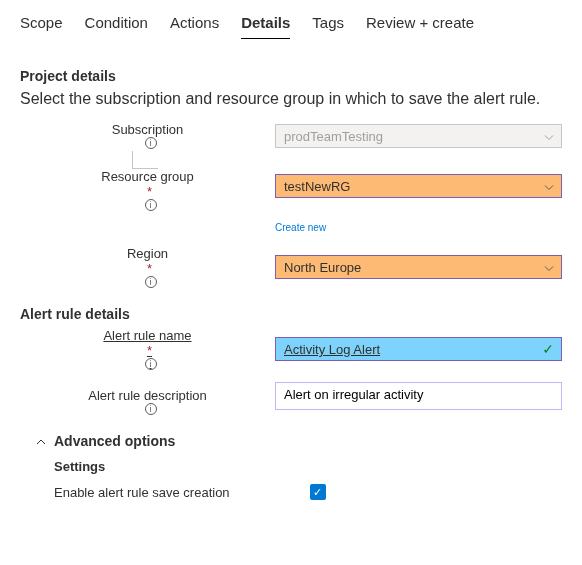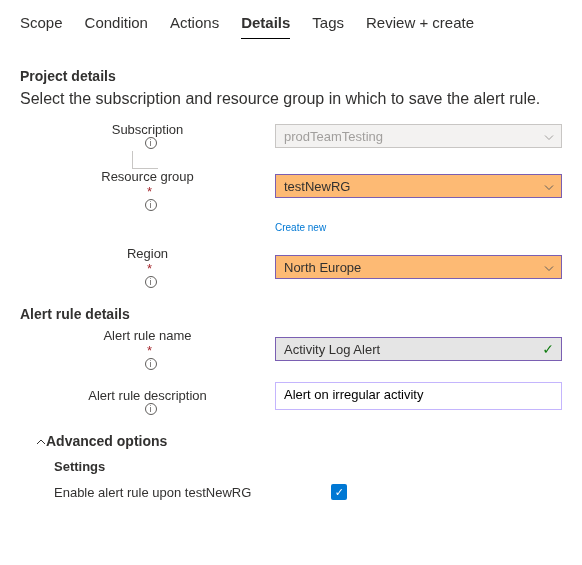--- a/index.html
+++ b/index.html
@@ -72,21 +72,21 @@
     padding: 4px 35px 4px 8px;
     height: 24px;
     line-height: 16px;
   }
   .select.disabled {
     background: #f3f2f1;
     color: #a19f9d;
     border: 1px solid #c8c6c4;
   }
   .select.purple { border: 1px solid #7a5fb2; background: #fdba74; }
-  .text-input.purple { border: 1px solid #7a5fb2; background:#e5e5e5; }
+  .text-input.purple { border: 1px solid #7a5fb2; background:#7dd3fc; }
   .textarea {
     border: 1px solid #c4b5fd;
     height: 28px;
     resize: none;
     padding: 4px 8px;
   }
   .chev {
     position: absolute;
     right: 8px; top: 50%;
     transform: translateY(-50%);
@@ -113,20 +113,21 @@
   .link {
     color: #0078d4;
     font-size: 10px;
     cursor: pointer;
     margin-top: 0;
     display: inline-block;
   }
   .adv-row {
     display: flex;
     align-items: center;
+    gap: 8px;
     padding-left: 16px;
     margin-top: 18px;
     margin-bottom: 10px;
   }
   .adv-caret { font-size: 11px; color:#323130; cursor:pointer;}
   .adv-title { font-weight:600; font-size:14px; }
   .settings-title {
     font-weight:600;
     font-size:13px;
     padding-left: 34px;
@@ -210,21 +211,21 @@
     <div class="ctrl-col">
       <div class="select purple">North Europe</div>
       <span class="chev"><svg width="10" height="6" viewBox="0 0 10 6">
             <path d="M1 1l4 4 4-4" fill="none" stroke="#605e5c" stroke-width="1"></path>
           </svg></span>
     </div>
   </div>
 
   <div class="section-title" style="margin-top:18px;">Alert rule details</div>
 
-  <div class="row" style="">
+  <div class="row" style="text-decoration:underline;">
     <div class="label-col">
       <span>Alert rule name</span>
       <span class="req">*</span>
       <span class="info-icon">i</span>
     </div>
     <div class="ctrl-col">
       <div class="text-input purple">Activity Log Alert</div>
       <span class="check-v">✓</span>
     </div>
   </div>
@@ -242,17 +243,17 @@
   <div class="adv-row">
     <span class="adv-caret"><svg width="10" height="6" viewBox="0 0 10 6">
           <path d="M1 5l4-4 4 4" fill="none" stroke="#323130" stroke-width="1"></path>
         </svg></span>
     <span class="adv-title">Advanced options</span>
   </div>
 
   <div class="settings-title">Settings</div>
 
   <div class="enable-row">
-    <span>Enable alert rule upon testNewRG</span>
+    <span>Enable alert rule save creation</span>
     <span class="chk">✓</span>
   </div>
 
 </div>
 
 </body></html>

